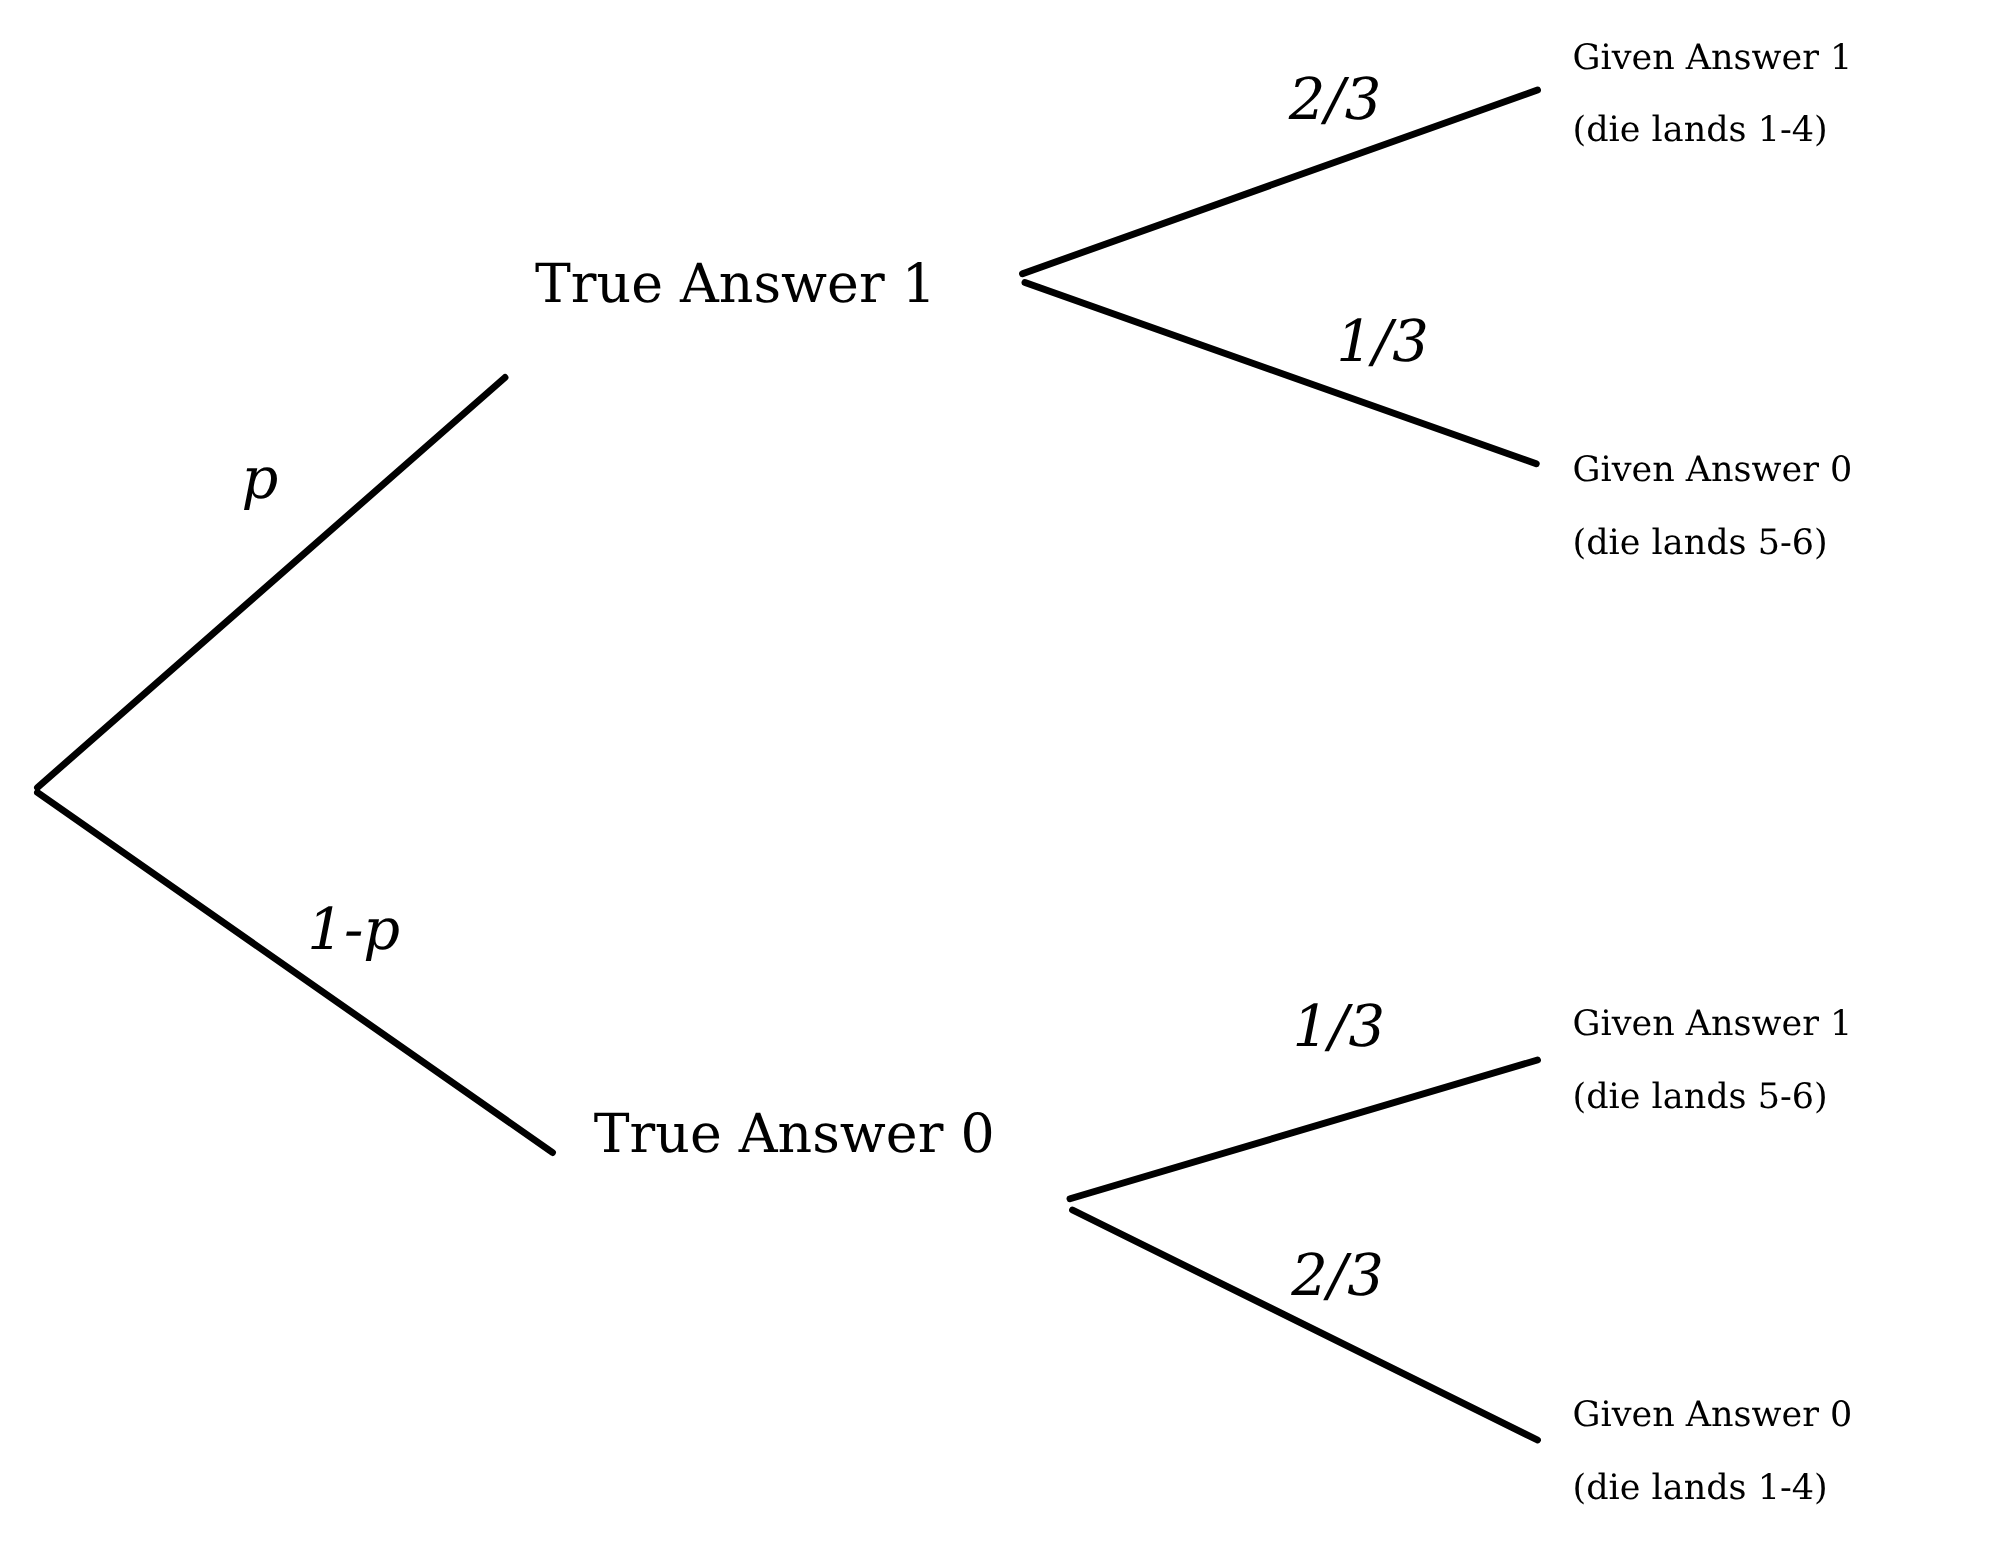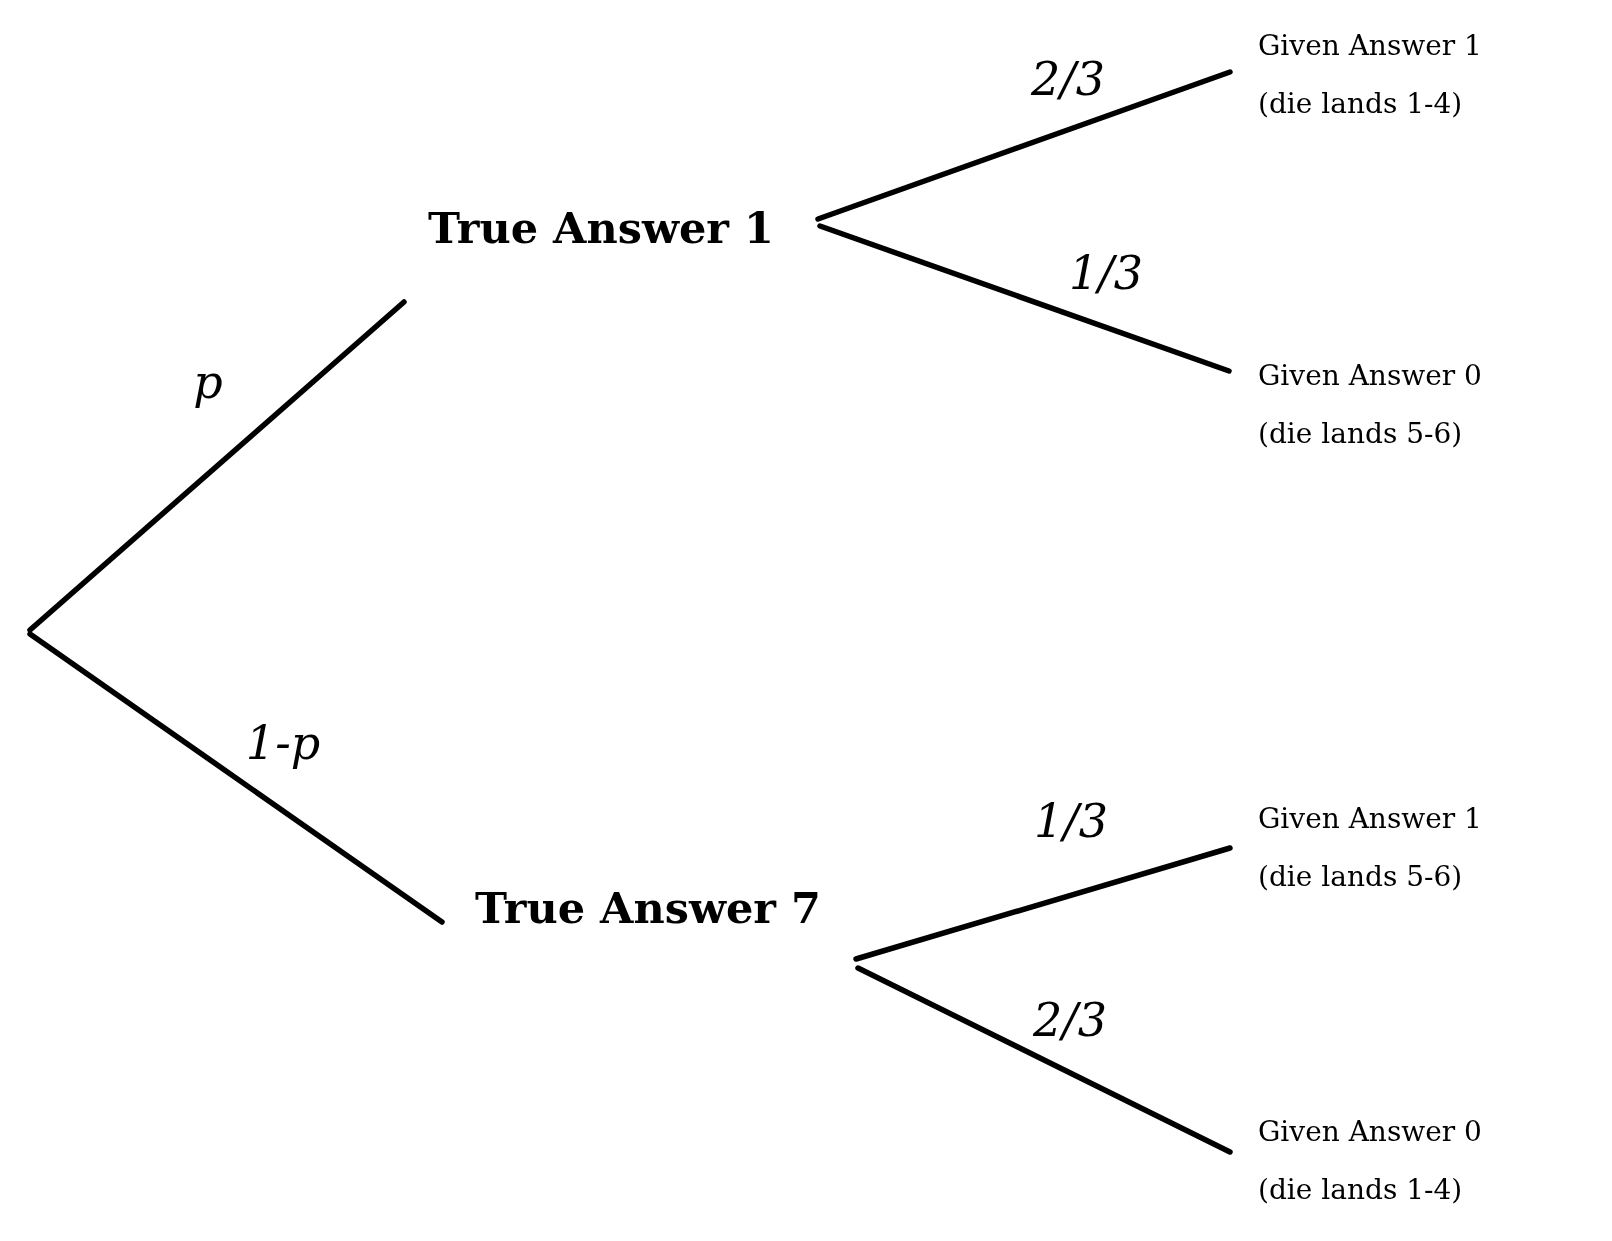--- a/index.html
+++ b/index.html
@@ -27,21 +27,20 @@
     stroke: var(--line-color, #000000);
     stroke-width: 5.5;
     stroke-linecap: round;
   }
   .node-label {
     position: absolute;
     transform: translateY(-50%);
     font-size: 43px;
     white-space: nowrap;
     line-height: 1;
-    font-weight: bold;
   }
   .leaf-label {
     position: absolute;
     font-size: 28px;
     line-height: 58px;
     white-space: nowrap;
   }
   .leaf-label span { display: block; }
   .edge-label {
     position: absolute;
@@ -63,21 +62,21 @@
     <line x1="818" y1="219" x2="1230" y2="72"></line>
     <line x1="820" y1="226" x2="1229" y2="371"></line>
     <line x1="856" y1="959" x2="1230" y2="848"></line>
     <line x1="858" y1="968" x2="1230" y2="1152"></line>
   </svg>
 
   <div class="edge-label" style="left:208px; top:382px;">p</div>
   <div class="edge-label" style="left:283px; top:743px;font-style:italic;">1-p</div>
 
   <div class="node-label" style="left:428px; top:228px;">True Answer 1</div>
-  <div class="node-label" style="left:475px; top:908px;">True Answer 7</div>
+  <div class="node-label" style="left:475px; top:908px;">True Answer 0</div>
 
   <div class="edge-label" style="left:1068px; top:79px;">2/3</div>
   <div class="edge-label" style="left:1106px; top:273px;">1/3</div>
   <div class="edge-label" style="left:1071px; top:821px;">1/3</div>
   <div class="edge-label" style="left:1070px; top:1020px;">2/3</div>
 
   <div class="leaf-label" style="left:1258px; top:17px;">
     <span>Given Answer 1</span>
     <span>(die lands 1-4)</span>
   </div>

